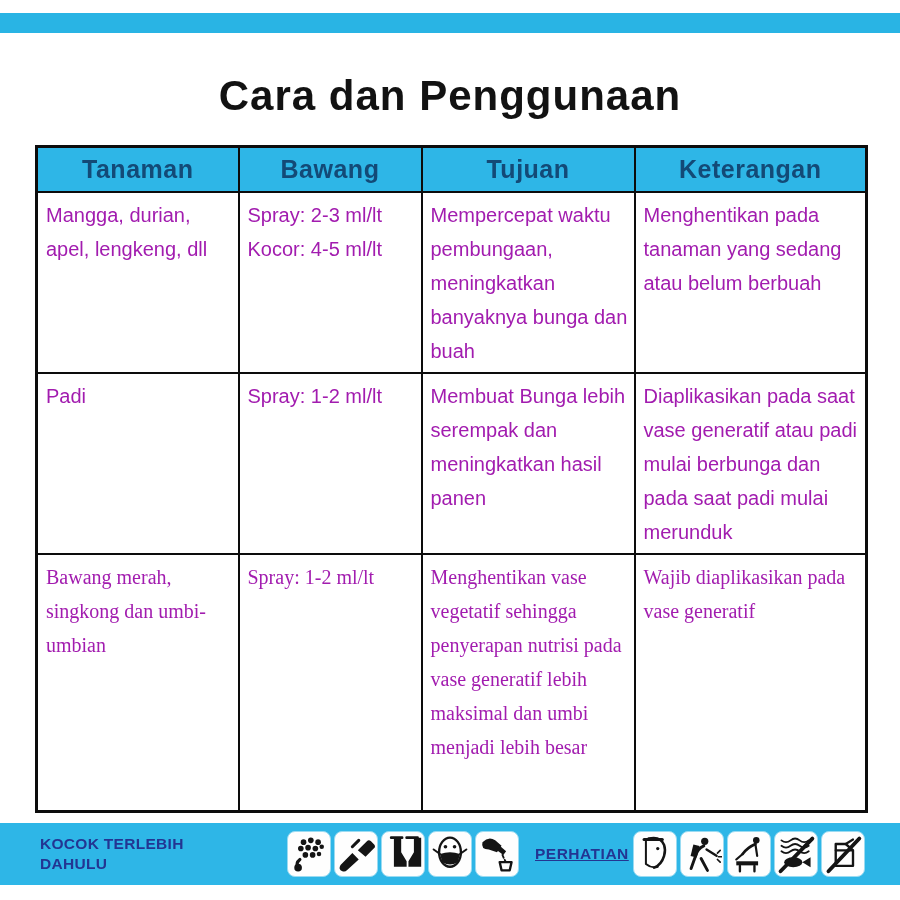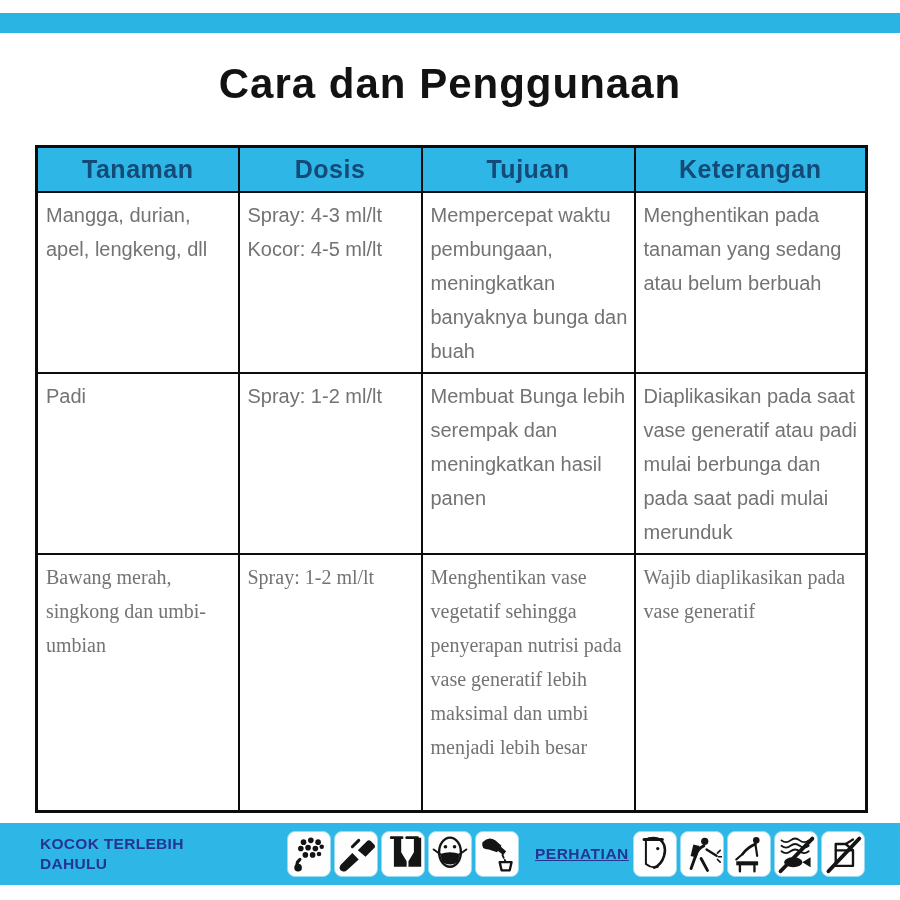--- a/index.html
+++ b/index.html
@@ -4,33 +4,33 @@
 <title>Cara dan Penggunaan</title>
 <style>
   * { margin:0; padding:0; box-sizing:border-box; }
   html,body { width:900px; height:900px; background:#fff; overflow:hidden;
               font-family:"Liberation Sans", sans-serif; }
   .page { position:relative; width:900px; height:900px; background:#fff; }
 
   .top-bar { position:absolute; left:0; top:13px; width:900px; height:20px;
              background:#29b4e4; }
 
-  .page-title { position:absolute; left:0; top:60px; width:900px;
+  .page-title { position:absolute; left:0; top:72px; width:900px;
                 text-align:center; font-size:42px; font-weight:bold;
                 color:#121212; letter-spacing:1px; }
 
   table.usage { position:absolute; left:35px; top:145px; width:830px;
                 border-collapse:collapse; table-layout:fixed; }
   table.usage td, table.usage th { border:2px solid #0c0c0c; }
   table.usage { border:3px solid #0c0c0c; }
   th.colhead { background:#2eb6e7; color:#134a77; font-size:25px;
                font-weight:bold; text-align:center; height:45px;
                letter-spacing:.5px; }
   td.cell { vertical-align:top; text-align:left; padding:5px 5px 4px 8px;
-            font-size:20px; line-height:34px; color:#737373; }
+            font-size:20px; line-height:34px; color:#a21caf; }
   td.cell-dosis { white-space:pre-line; }
   tr.r1 { height:173px; } tr.r2 { height:167px; } tr.r3 { height:258px;font-family:Liberation Serif, serif; }
 
   .footer-bar { position:absolute; left:0; top:823px; width:900px; height:62px;
                 background:#2eb6e7; display:flex; align-items:center; }
   .shake-notice { margin-left:40px; width:212px; font-size:15.5px;
                   font-weight:bold; color:#233592; line-height:1.3;
                   letter-spacing:.3px; }
   .picto-group { display:flex; gap:3px; }
   .group-left  { margin-left:35px; }
@@ -56,27 +56,27 @@
   <table class="usage">
     <colgroup>
       <col style="width:202px">
         <col style="width:183px">
         <col style="width:213px">
         <col style="width:232px">
     </colgroup>
     <tbody>
         <tr>
       <th class="colhead">Tanaman</th>
-      <th class="colhead">Dosis</th>
+      <th class="colhead">Bawang</th>
       <th class="colhead">Tujuan</th>
       <th class="colhead">Keterangan</th>
     </tr>
     <tr class="r1">
       <td class="cell">Mangga, durian, apel, lengkeng, dll</td>
-      <td class="cell cell-dosis">Spray: 4-3 ml/lt
+      <td class="cell cell-dosis">Spray: 2-3 ml/lt
 Kocor: 4-5 ml/lt</td>
       <td class="cell">Mempercepat waktu pembungaan, meningkatkan banyaknya bunga dan buah</td>
       <td class="cell">Menghentikan pada tanaman yang sedang atau belum berbuah</td>
     </tr>
     <tr class="r2">
       <td class="cell">Padi</td>
       <td class="cell cell-dosis">Spray: 1-2 ml/lt</td>
       <td class="cell">Membuat Bunga lebih serempak dan meningkatkan hasil panen</td>
       <td class="cell">Diaplikasikan pada saat vase generatif atau padi mulai berbunga dan pada saat padi mulai merunduk</td>
     </tr>

